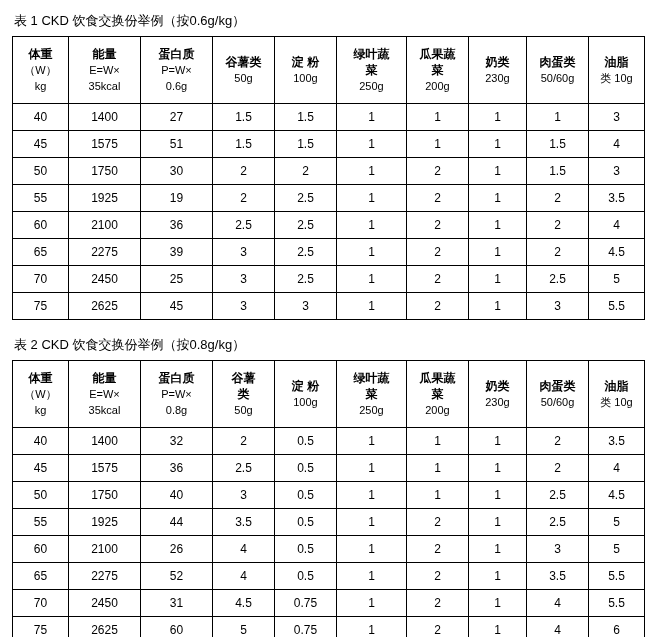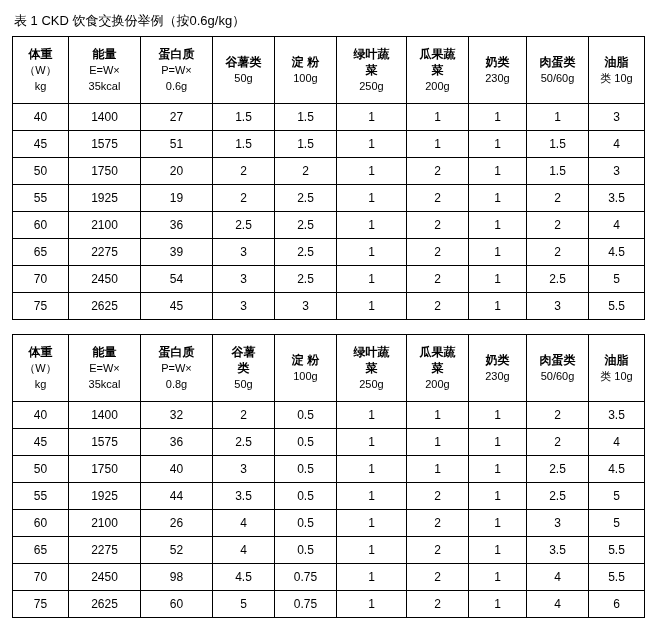--- a/index.html
+++ b/index.html
@@ -168,21 +168,21 @@
           <td>1.5</td>
           <td>1</td>
           <td>1</td>
           <td>1</td>
           <td>1.5</td>
           <td>4</td>
         </tr>
         <tr>
           <td>50</td>
           <td>1750</td>
-          <td>20</td>
+          <td>30</td>
           <td>2</td>
           <td>2</td>
           <td>1</td>
           <td>2</td>
           <td>1</td>
           <td>1.5</td>
           <td>3</td>
         </tr>
         <tr>
           <td>55</td>
@@ -216,21 +216,21 @@
           <td>2.5</td>
           <td>1</td>
           <td>2</td>
           <td>1</td>
           <td>2</td>
           <td>4.5</td>
         </tr>
         <tr>
           <td>70</td>
           <td>2450</td>
-          <td>54</td>
+          <td>25</td>
           <td>3</td>
           <td>2.5</td>
           <td>1</td>
           <td>2</td>
           <td>1</td>
           <td>2.5</td>
           <td>5</td>
         </tr>
         <tr>
           <td>75</td>
@@ -244,20 +244,21 @@
           <td>3</td>
           <td>5.5</td>
         </tr>
       </tbody>
     </table>
   </div>
 
   <div class="spacer"></div>
 
   <div class="table-block">
+    <div class="caption">表 2 CKD 饮食交换份举例（按0.8g/kg）</div>
     <table class="ckd">
       <colgroup>
         <col class="c0">
           <col class="c1">
           <col class="c2">
           <col class="c3">
           <col class="c4">
         <col class="c5">
           <col class="c6">
           <col class="c7">
@@ -383,21 +384,21 @@
           <td>0.5</td>
           <td>1</td>
           <td>2</td>
           <td>1</td>
           <td>3.5</td>
           <td>5.5</td>
         </tr>
         <tr>
           <td>70</td>
           <td>2450</td>
-          <td>98</td>
+          <td>31</td>
           <td>4.5</td>
           <td>0.75</td>
           <td>1</td>
           <td>2</td>
           <td>1</td>
           <td>4</td>
           <td>5.5</td>
         </tr>
         <tr>
           <td>75</td>

